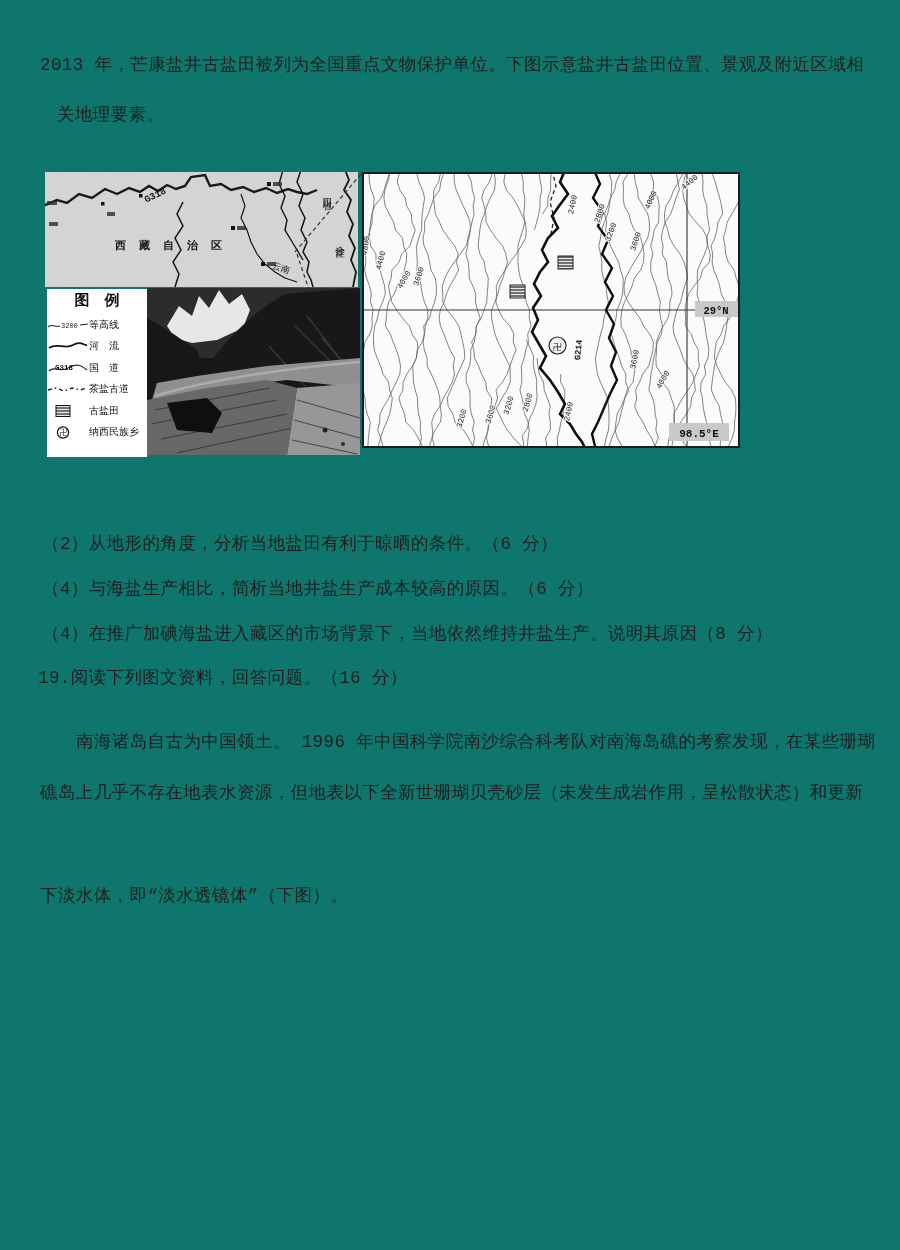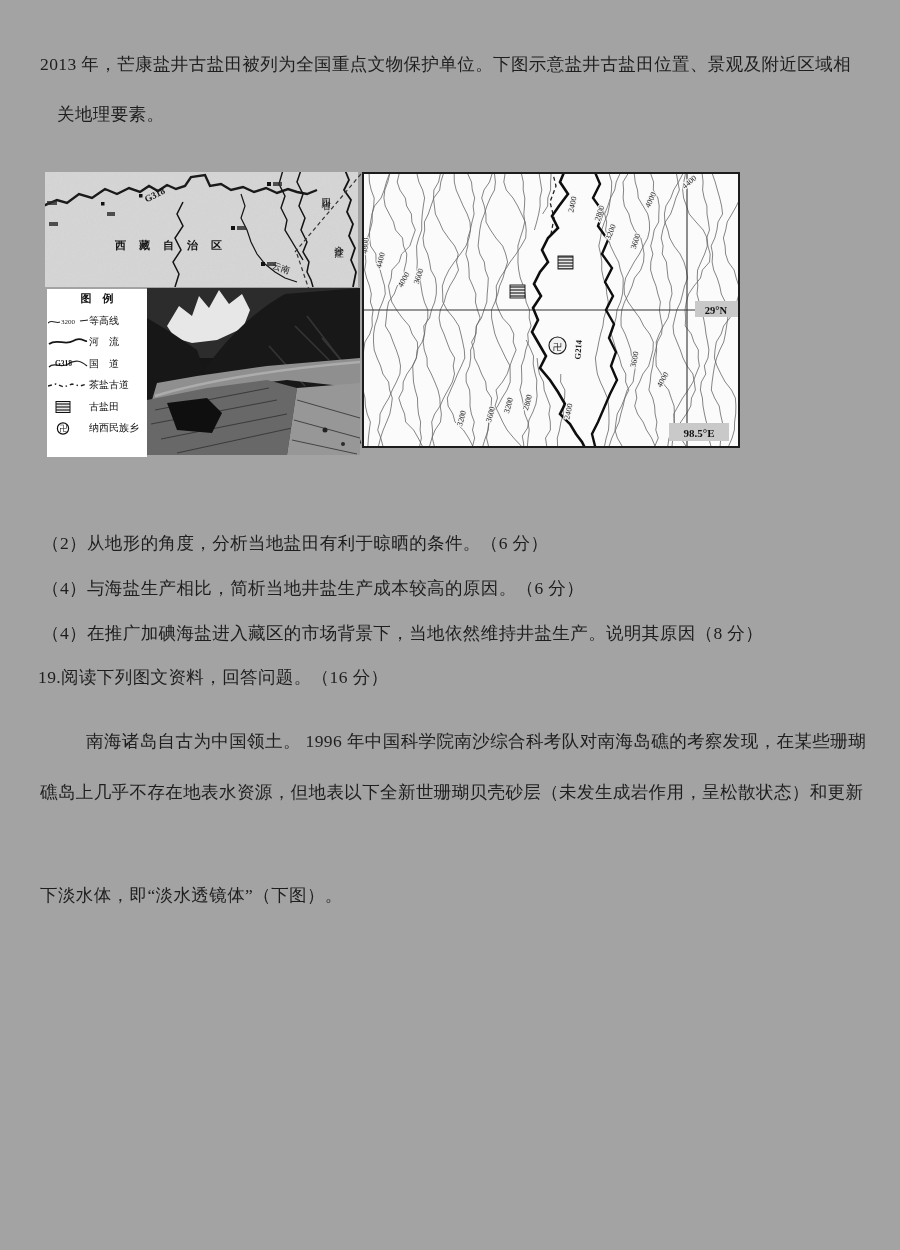--- a/index.html
+++ b/index.html
@@ -1,35 +1,35 @@
 <!DOCTYPE html>
 <html><head>
 <meta charset="utf-8">
 <style>
   html,body{margin:0;padding:0;background:#ffffff;}
-  .page{position:relative;width:900px;height:1250px;background:#a3a3a3;overflow:hidden;
-        font-family:Liberation Serif, serif;}
+  .page{position:relative;width:900px;height:1250px;background:#0f766e;overflow:hidden;
+        font-family:Liberation Mono, monospace;}
   .tline{position:absolute;font-size:17.5px;color:#1e1e1e;white-space:pre;letter-spacing:0.4px;}
   
   .figure{position:absolute;left:45px;top:172px;width:695px;height:285px;}
   .small-map{position:absolute;left:0;top:0;width:313px;height:115px;z-index:0;overflow:hidden;}
   .small-map svg{position:absolute;left:0;top:0;}
   .map-lbl{position:absolute;color:#161616;z-index:3;}
   .region-lbl{left:70px;top:66px;font-size:11px;font-weight:bold;letter-spacing:13px;white-space:nowrap;}
   .g318-lbl{left:99px;top:18px;font-size:9.5px;font-weight:bold;transform:rotate(-26deg);}
   .vlabel{position:absolute;writing-mode:vertical-rl;text-orientation:upright;font-size:9.5px;
           color:#1c1c1c;letter-spacing:1.5px;z-index:3;}
   .sichuan-lbl{left:274px;top:18px;}
   .jinsha-lbl{left:287px;top:66px;}
   .yunnan-lbl{left:227px;top:90px;font-size:9px;transform:rotate(18deg);}
   .connector-overlay{position:absolute;left:0;top:0;width:695px;height:285px;z-index:1;pointer-events:none;}
   .photo{position:absolute;left:102px;top:116px;width:213px;height:167px;z-index:2;background:#161616;}
   .legend{position:absolute;left:2px;top:117px;width:100px;height:168px;z-index:2;background:#fff;
           color:#111;}
-  .legend-title{font-size:11px;font-weight:bold;text-align:center;margin:2px 0 4px 0;color:#111;}
+  .legend-title{font-size:15px;font-weight:bold;text-align:center;margin:2px 0 4px 0;color:#111;}
   .lg-row{display:flex;align-items:center;height:21.5px;}
   .lg-sym{width:42px;flex:none;display:flex;align-items:center;justify-content:center;}
   .lg-label{font-size:10px;color:#111;white-space:nowrap;}
   .contour-map{position:absolute;left:317px;top:0;width:378px;height:276px;z-index:2;background:#fbfbfb;}
 </style>
 </head>
 <body>
 
 <div class="page">
 
@@ -278,17 +278,17 @@
 
       <rect x="1" y="1" width="376" height="274" fill="none" stroke="#1c1c1c" stroke-width="2"></rect>
     </svg>
   </div>
 
   <div class="tline" style="left:42px;top:531px;">（2）从地形的角度，分析当地盐田有利于晾晒的条件。（6 分）</div>
   <div class="tline" style="left:42px;top:576px;">（4）与海盐生产相比，简析当地井盐生产成本较高的原因。（6 分）</div>
   <div class="tline" style="left:42px;top:621px;">（4）在推广加碘海盐进入藏区的市场背景下，当地依然维持井盐生产。说明其原因（8 分）</div>
   <div class="tline" style="left:38px;top:665px;">19.阅读下列图文资料，回答问题。（16 分）</div>
 
-  <div class="tline" style="left:76px;top:729px;margin-left:10px;">南海诸岛自古为中国领土。 1996 年中国科学院南沙综合科考队对南海岛礁的考察发现，在某些珊瑚</div>
+  <div class="tline" style="left:76px;top:729px;">南海诸岛自古为中国领土。 1996 年中国科学院南沙综合科考队对南海岛礁的考察发现，在某些珊瑚</div>
   <div class="tline" style="left:40px;top:780px;">礁岛上几乎不存在地表水资源，但地表以下全新世珊瑚贝壳砂层（未发生成岩作用，呈松散状态）和更新</div>
   <div class="tline" style="left:40px;top:883px;">下淡水体，即“淡水透镜体”（下图）。</div>
 
 </div>
 
 </body></html>

